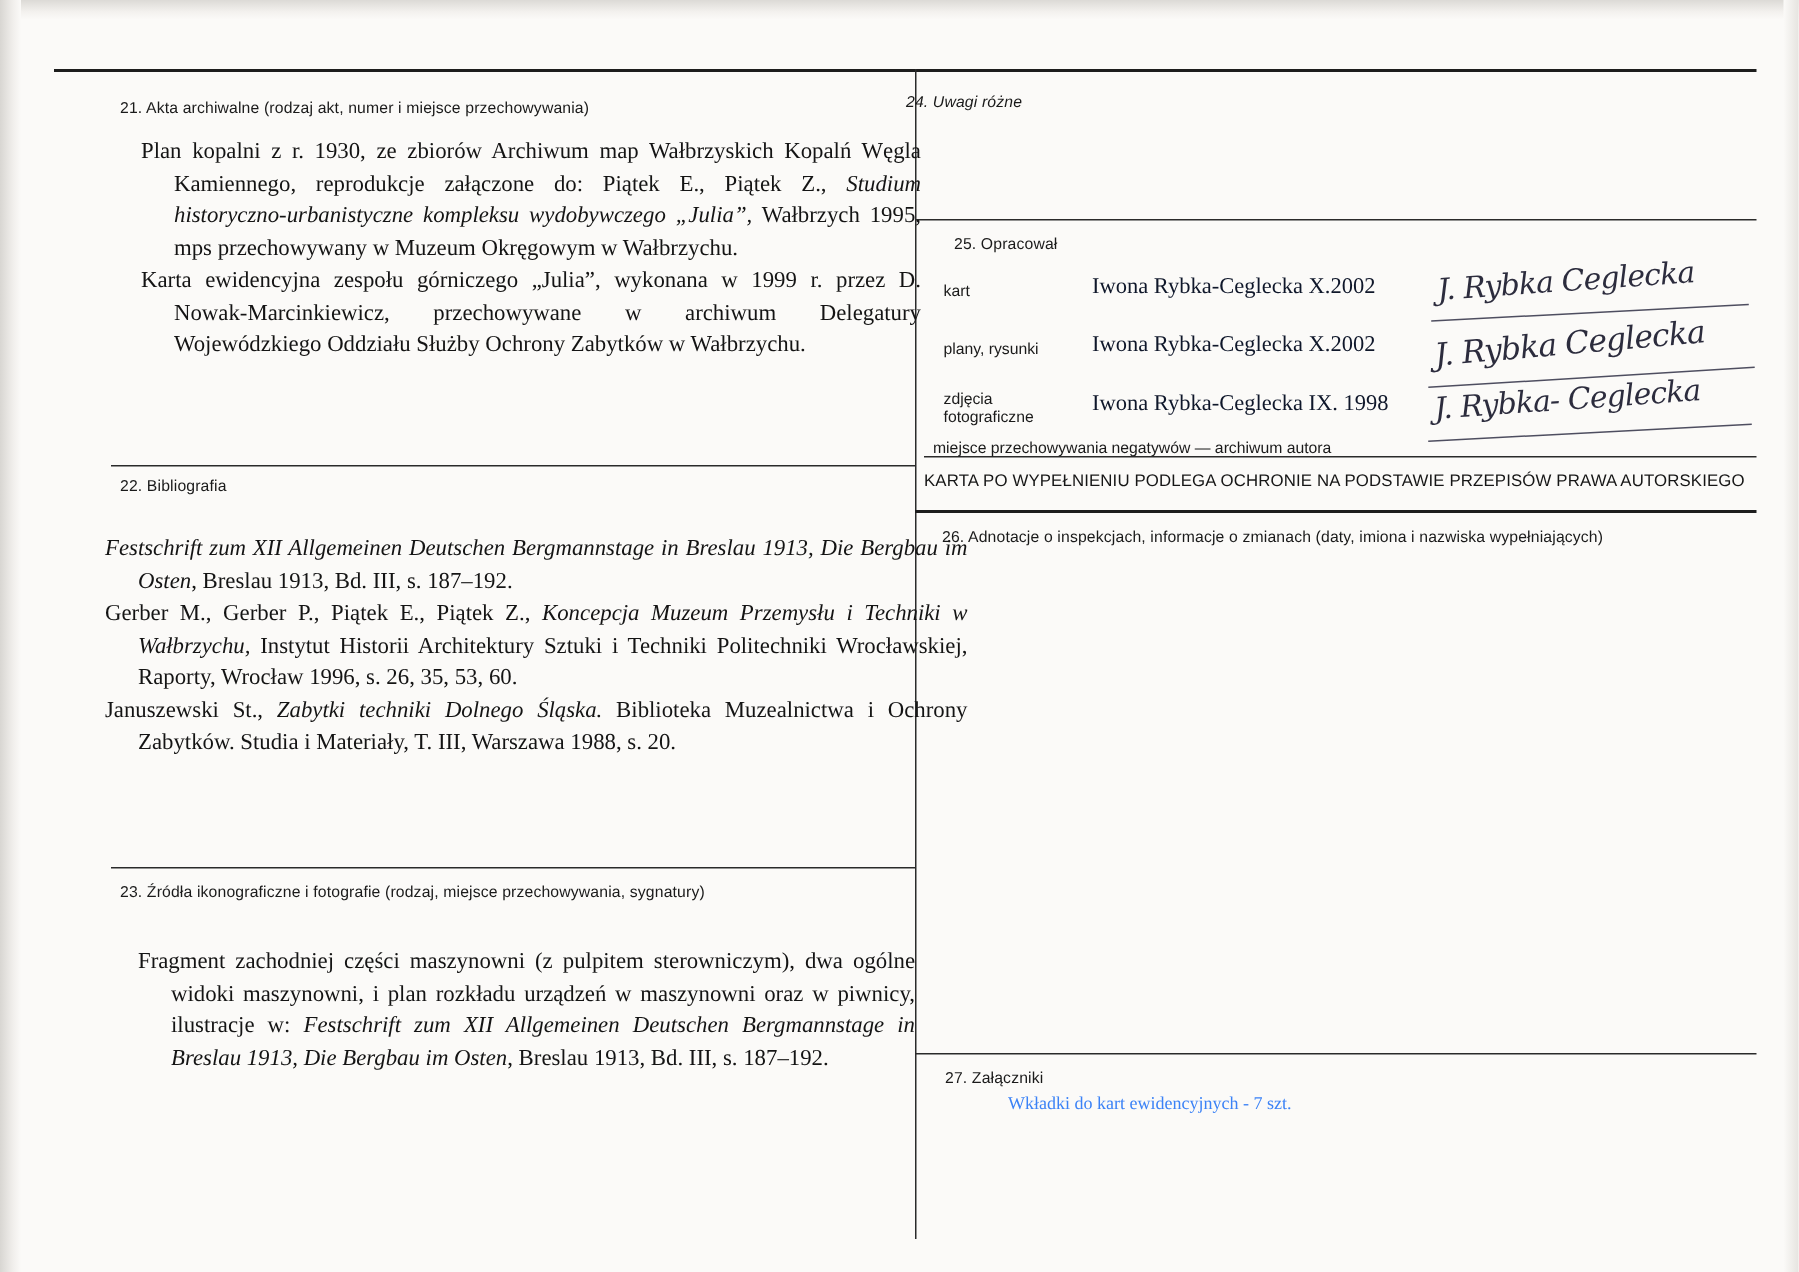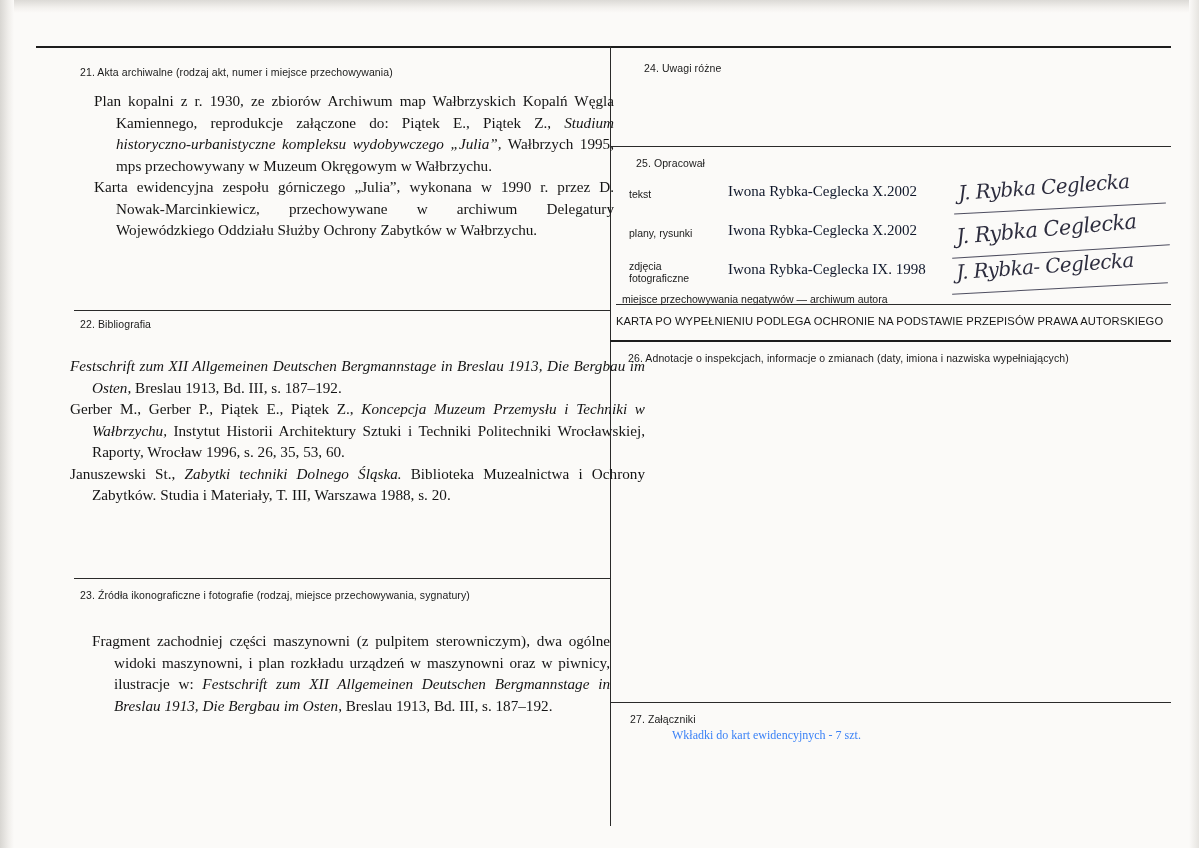--- a/index.html
+++ b/index.html
@@ -151,43 +151,43 @@
 
     <div class="hline" style="left:574px; top:106px; width:561px;"></div>
     <div class="hline" style="left:580px; top:264px; width:555px;"></div>
     <div class="hline thick" style="left:574px; top:300px; width:561px;"></div>
     <div class="hline" style="left:574px; top:662px; width:561px;"></div>
 
     <div class="field-label" style="left:44px; top:26px;">21. Akta archiwalne (rodzaj akt, numer i miejsce przechowywania)</div>
 
     <div class="serif-block" style="left:58px; top:50px; width:520px;">
       <p class="indent-hang">Plan kopalni z r. 1930, ze zbiorów Archiwum map Wałbrzyskich Kopalń Węgla Kamiennego, reprodukcje załączone do: Piątek E., Piątek Z., <i>Studium historyczno-urbanistyczne kompleksu wydobywczego „Julia”,</i> Wałbrzych 1995, mps przechowywany w Muzeum Okręgowym w Wałbrzychu.</p>
-      <p class="indent-hang">Karta ewidencyjna zespołu górniczego „Julia”, wykonana w 1990 r. przez D. Nowak-Marcinkiewicz, przechowywane w archiwum Delegatury Wojewódzkiego Oddziału Służby Ochrony Zabytków w Wałbrzychu.</p>
+      <p class="indent-hang">Karta ewidencyjna zespołu górniczego „Julia”, wykonana w 1999 r. przez D. Nowak-Marcinkiewicz, przechowywane w archiwum Delegatury Wojewódzkiego Oddziału Służby Ochrony Zabytków w Wałbrzychu.</p>
     </div>
 
     <div class="field-label" style="left:44px; top:278px;">22. Bibliografia</div>
 
     <div class="serif-block" style="left:34px; top:315px; width:575px;">
       <p class="indent-hang"><i>Festschrift zum XII Allgemeinen Deutschen Bergmannstage in Breslau 1913, Die Bergbau im Osten</i>, Breslau 1913, Bd. III, s. 187–192.</p>
       <p class="indent-hang">Gerber M., Gerber P., Piątek E., Piątek Z., <i>Koncepcja Muzeum Przemysłu i Techniki w Wałbrzychu,</i> Instytut Historii Architektury Sztuki i Techniki Politechniki Wrocławskiej, Raporty, Wrocław 1996, s. 26, 35, 53, 60.</p>
       <p class="indent-hang">Januszewski St., <i>Zabytki techniki Dolnego Śląska.</i> Biblioteka Muzealnictwa i Ochrony Zabytków. Studia i Materiały, T. III, Warszawa 1988, s. 20.</p>
     </div>
 
     <div class="field-label" style="left:44px; top:549px;">23. Źródła ikonograficzne i fotografie (rodzaj, miejsce przechowywania, sygnatury)</div>
 
     <div class="serif-block" style="left:56px; top:590px; width:518px;">
       <p class="indent-hang">Fragment zachodniej części maszynowni (z pulpitem sterowniczym), dwa ogólne widoki maszynowni, i plan rozkładu urządzeń w maszynowni oraz w piwnicy, ilustracje w: <i>Festschrift zum XII Allgemeinen Deutschen Bergmannstage in Breslau 1913, Die Bergbau im Osten</i>, Breslau 1913, Bd. III, s. 187–192.</p>
     </div>
 
-    <div class="field-label" style="left:608px; top:22px;">24. Uwagi różne</div>
+    <div class="field-label" style="left:568px; top:22px;font-style:italic;">24. Uwagi różne</div>
     <div style="position:absolute; left:584px; top:42px; width:545px; height:58px;"></div>
 
     <div class="field-label" style="left:584px; top:117px;margin-left:16px;">25. Opracował</div>
 
-    <div class="sig-row-label" style="left:593px; top:148px;">tekst</div>
+    <div class="sig-row-label" style="left:593px; top:148px;">kart</div>
     <div class="sig-row-value" style="left:692px; top:143px;">Iwona Rybka-Ceglecka X.2002</div>
     <div class="signature" style="left:922px; top:135px;">J. Rybka Ceglecka</div>
     <div class="sig-underline" style="left:918px; top:168px; width:212px; transform:rotate(-3deg);"></div>
 
     <div class="sig-row-label" style="left:593px; top:187px;">plany, rysunki</div>
     <div class="sig-row-value" style="left:692px; top:182px;">Iwona Rybka-Ceglecka X.2002</div>
     <div class="signature" style="left:920px; top:177px; font-size:21px; transform:rotate(-5deg);">J. Rybka  Ceglecka</div>
     <div class="sig-underline" style="left:916px; top:211px; width:218px; transform:rotate(-3.5deg);"></div>
 
     <div class="sig-row-label" style="left:593px; top:220px;">zdjęcia</div>

